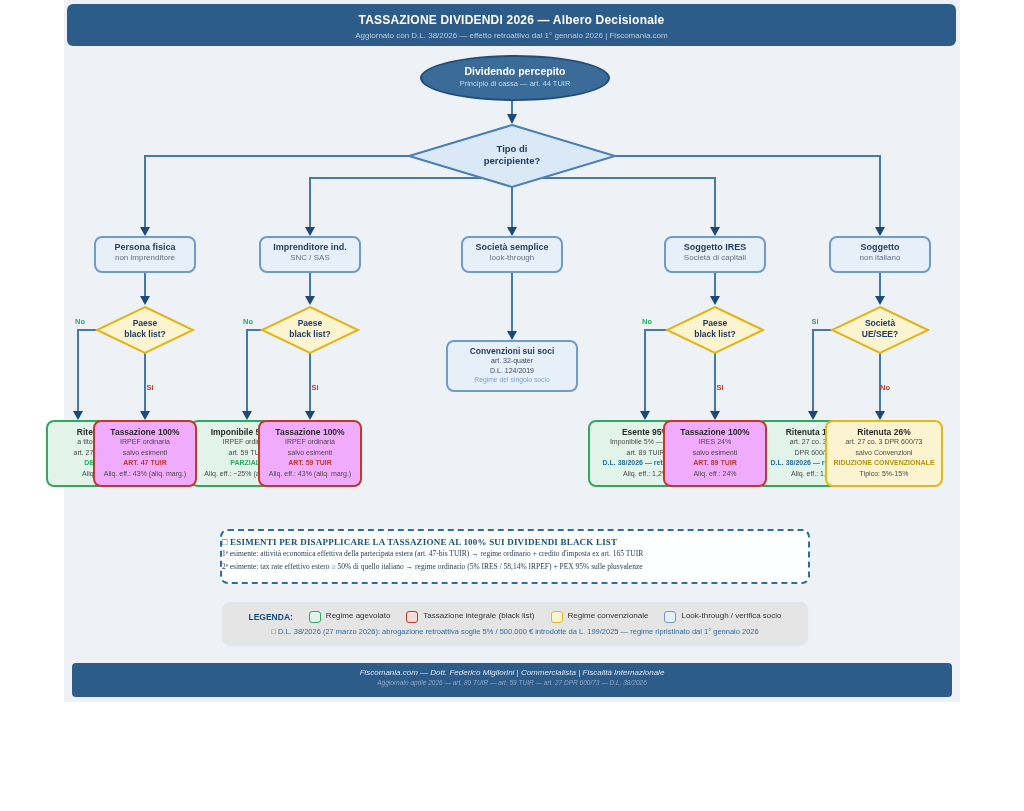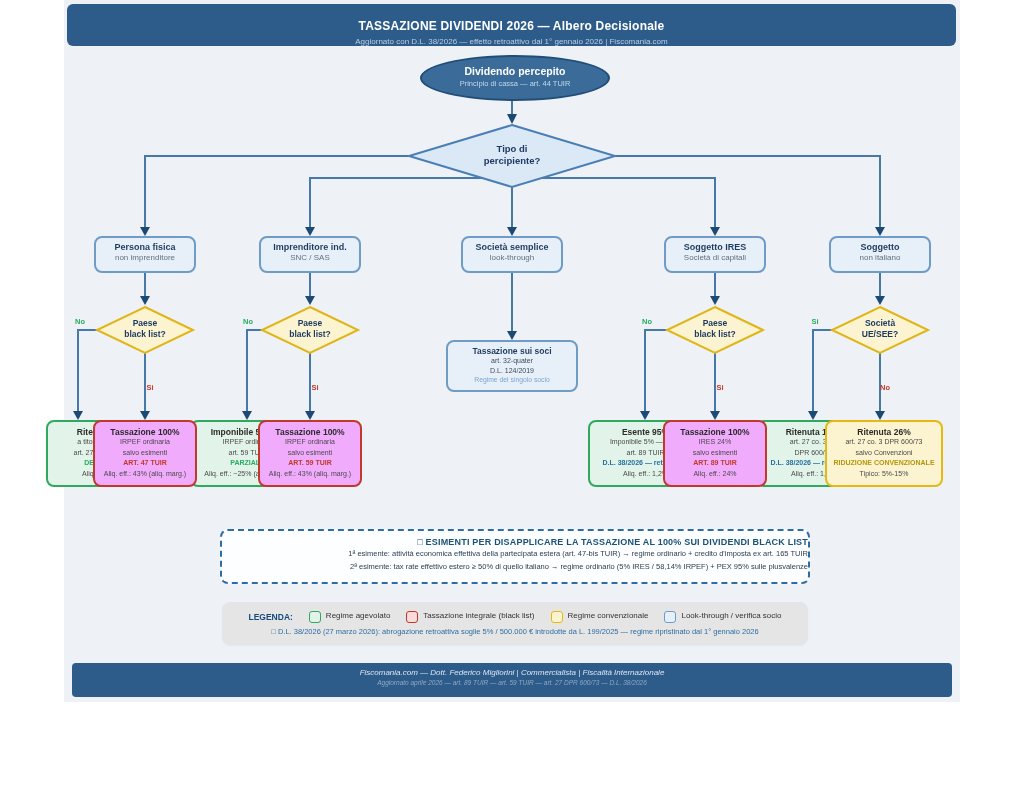--- a/index.html
+++ b/index.html
@@ -6,21 +6,21 @@
   body{font-family:"Liberation Sans",sans-serif;background:#ffffff;}
   #canvas{position:relative;width:1024px;height:811px;background:#ffffff;overflow:hidden;}
   #poster{position:absolute;left:64px;top:0;width:896px;height:702px;background:#eef1f6;}
   #connectors{position:absolute;left:0;top:0;width:1024px;height:811px;pointer-events:none;z-index:1;}
 
   .abs{position:absolute;}
 
   
   .bar{position:absolute;background:#2d5c8a;border-radius:6px;text-align:center;z-index:2;}
   #header-bar{left:67px;top:4px;width:889px;height:42px;}
-  #header-title{margin-top:15px;font-size:12px;font-weight:bold;color:#ffffff;letter-spacing:.2px;}
+  #header-title{margin-top:9px;font-size:12px;font-weight:bold;color:#ffffff;letter-spacing:.2px;}
   #header-sub{margin-top:4px;font-size:8px;color:#b9cde2;}
   #footer-bar{left:72px;top:663px;width:880px;height:34px;border-radius:4px;font-style:italic;}
   #footer-l1{margin-top:5px;font-size:8px;color:#dbe6f2;}
   #footer-l2{margin-top:2px;font-size:6.5px;color:#91a8c3;}
 
   
   #root-ellipse{left:420px;top:55px;width:190px;height:46px;border-radius:50%;
     background:#3a6b99;border:2.5px solid #204e78;box-sizing:border-box;z-index:2;text-align:center;}
   #root-title{margin-top:8px;font-size:10.5px;font-weight:bold;color:#ffffff;}
   #root-sub{margin-top:2px;font-size:7.5px;color:#c3d8eb;}
@@ -57,21 +57,21 @@
   .o-green{background:#e2f3e9;border:2px solid #31a860;z-index:2;}
   .o-red{background:#f0abfc;border:2px solid #c0392b;z-index:3;}
   .o-yellow{background:#fcf4d0;border:2px solid #e4ba12;z-index:3;}
   .hl-red{color:#c0392b;}
   .hl-green{color:#27ae60;}
   .hl-blue{color:#2471a3;}
   .hl-gold{color:#b7950b;}
 
   
   #esimenti{left:220px;top:529px;width:590px;height:55px;background:#fdfeff;
-    border:2px dashed #2e6da4;border-radius:8px;box-sizing:border-box;z-index:2;text-align:right;}
+    border:2px dashed #2e6da4;border-radius:8px;box-sizing:border-box;z-index:2;text-align:left;font-family:Liberation Serif, serif;}
   #esimenti .t{margin-top:6px;font-size:9px;font-weight:bold;color:#1a5276;letter-spacing:.2px;}
   #esimenti .l{font-size:7.5px;color:#2c3e50;line-height:13px;}
 
   
   #legend-card{left:222px;top:602px;width:586px;height:43px;background:#e5e5e5;
     border:1px solid #e1e6ee;border-radius:8px;box-sizing:border-box;z-index:2;
     box-shadow:0 1px 2px rgba(0,0,0,.04);}
   #legend-row{display:flex;align-items:center;justify-content:center;gap:16px;margin-top:8px;}
   #legend-label{font-size:8.5px;font-weight:bold;color:#16497e;}
   .legend-item{display:flex;align-items:flex-start;gap:5px;}
@@ -204,21 +204,21 @@
   <div class="edge-label edge-green" style="left:70px;top:317px;">No</div>
   <div class="edge-label edge-red" style="left:140px;top:383px;">Si</div>
   <div class="edge-label edge-green" style="left:238px;top:317px;">No</div>
   <div class="edge-label edge-red" style="left:305px;top:383px;">Si</div>
   <div class="edge-label edge-green" style="left:637px;top:317px;">No</div>
   <div class="edge-label edge-red" style="left:710px;top:383px;">Si</div>
   <div class="edge-label edge-green" style="left:805px;top:317px;">Si</div>
   <div class="edge-label edge-red" style="left:875px;top:383px;">No</div>
 
   <div id="transparency" class="abs">
-    <div class="t">Tassazione sui soci</div>
+    <div class="t">Convenzioni sui soci</div>
     <div class="l">art. 32-quater</div>
     <div class="l">D.L. 124/2019</div>
     <div class="l4">Regime del singolo socio</div>
   </div>
 
   <div class="outcome o-green" style="left:46px;width:115px;">
     <div class="t">Ritenuta 26%</div>
     <div class="l">a titolo d'imposta</div>
     <div class="l">art. 27 DPR 600/73</div>
     <div class="hl hl-green">DEFINITIVA</div>

